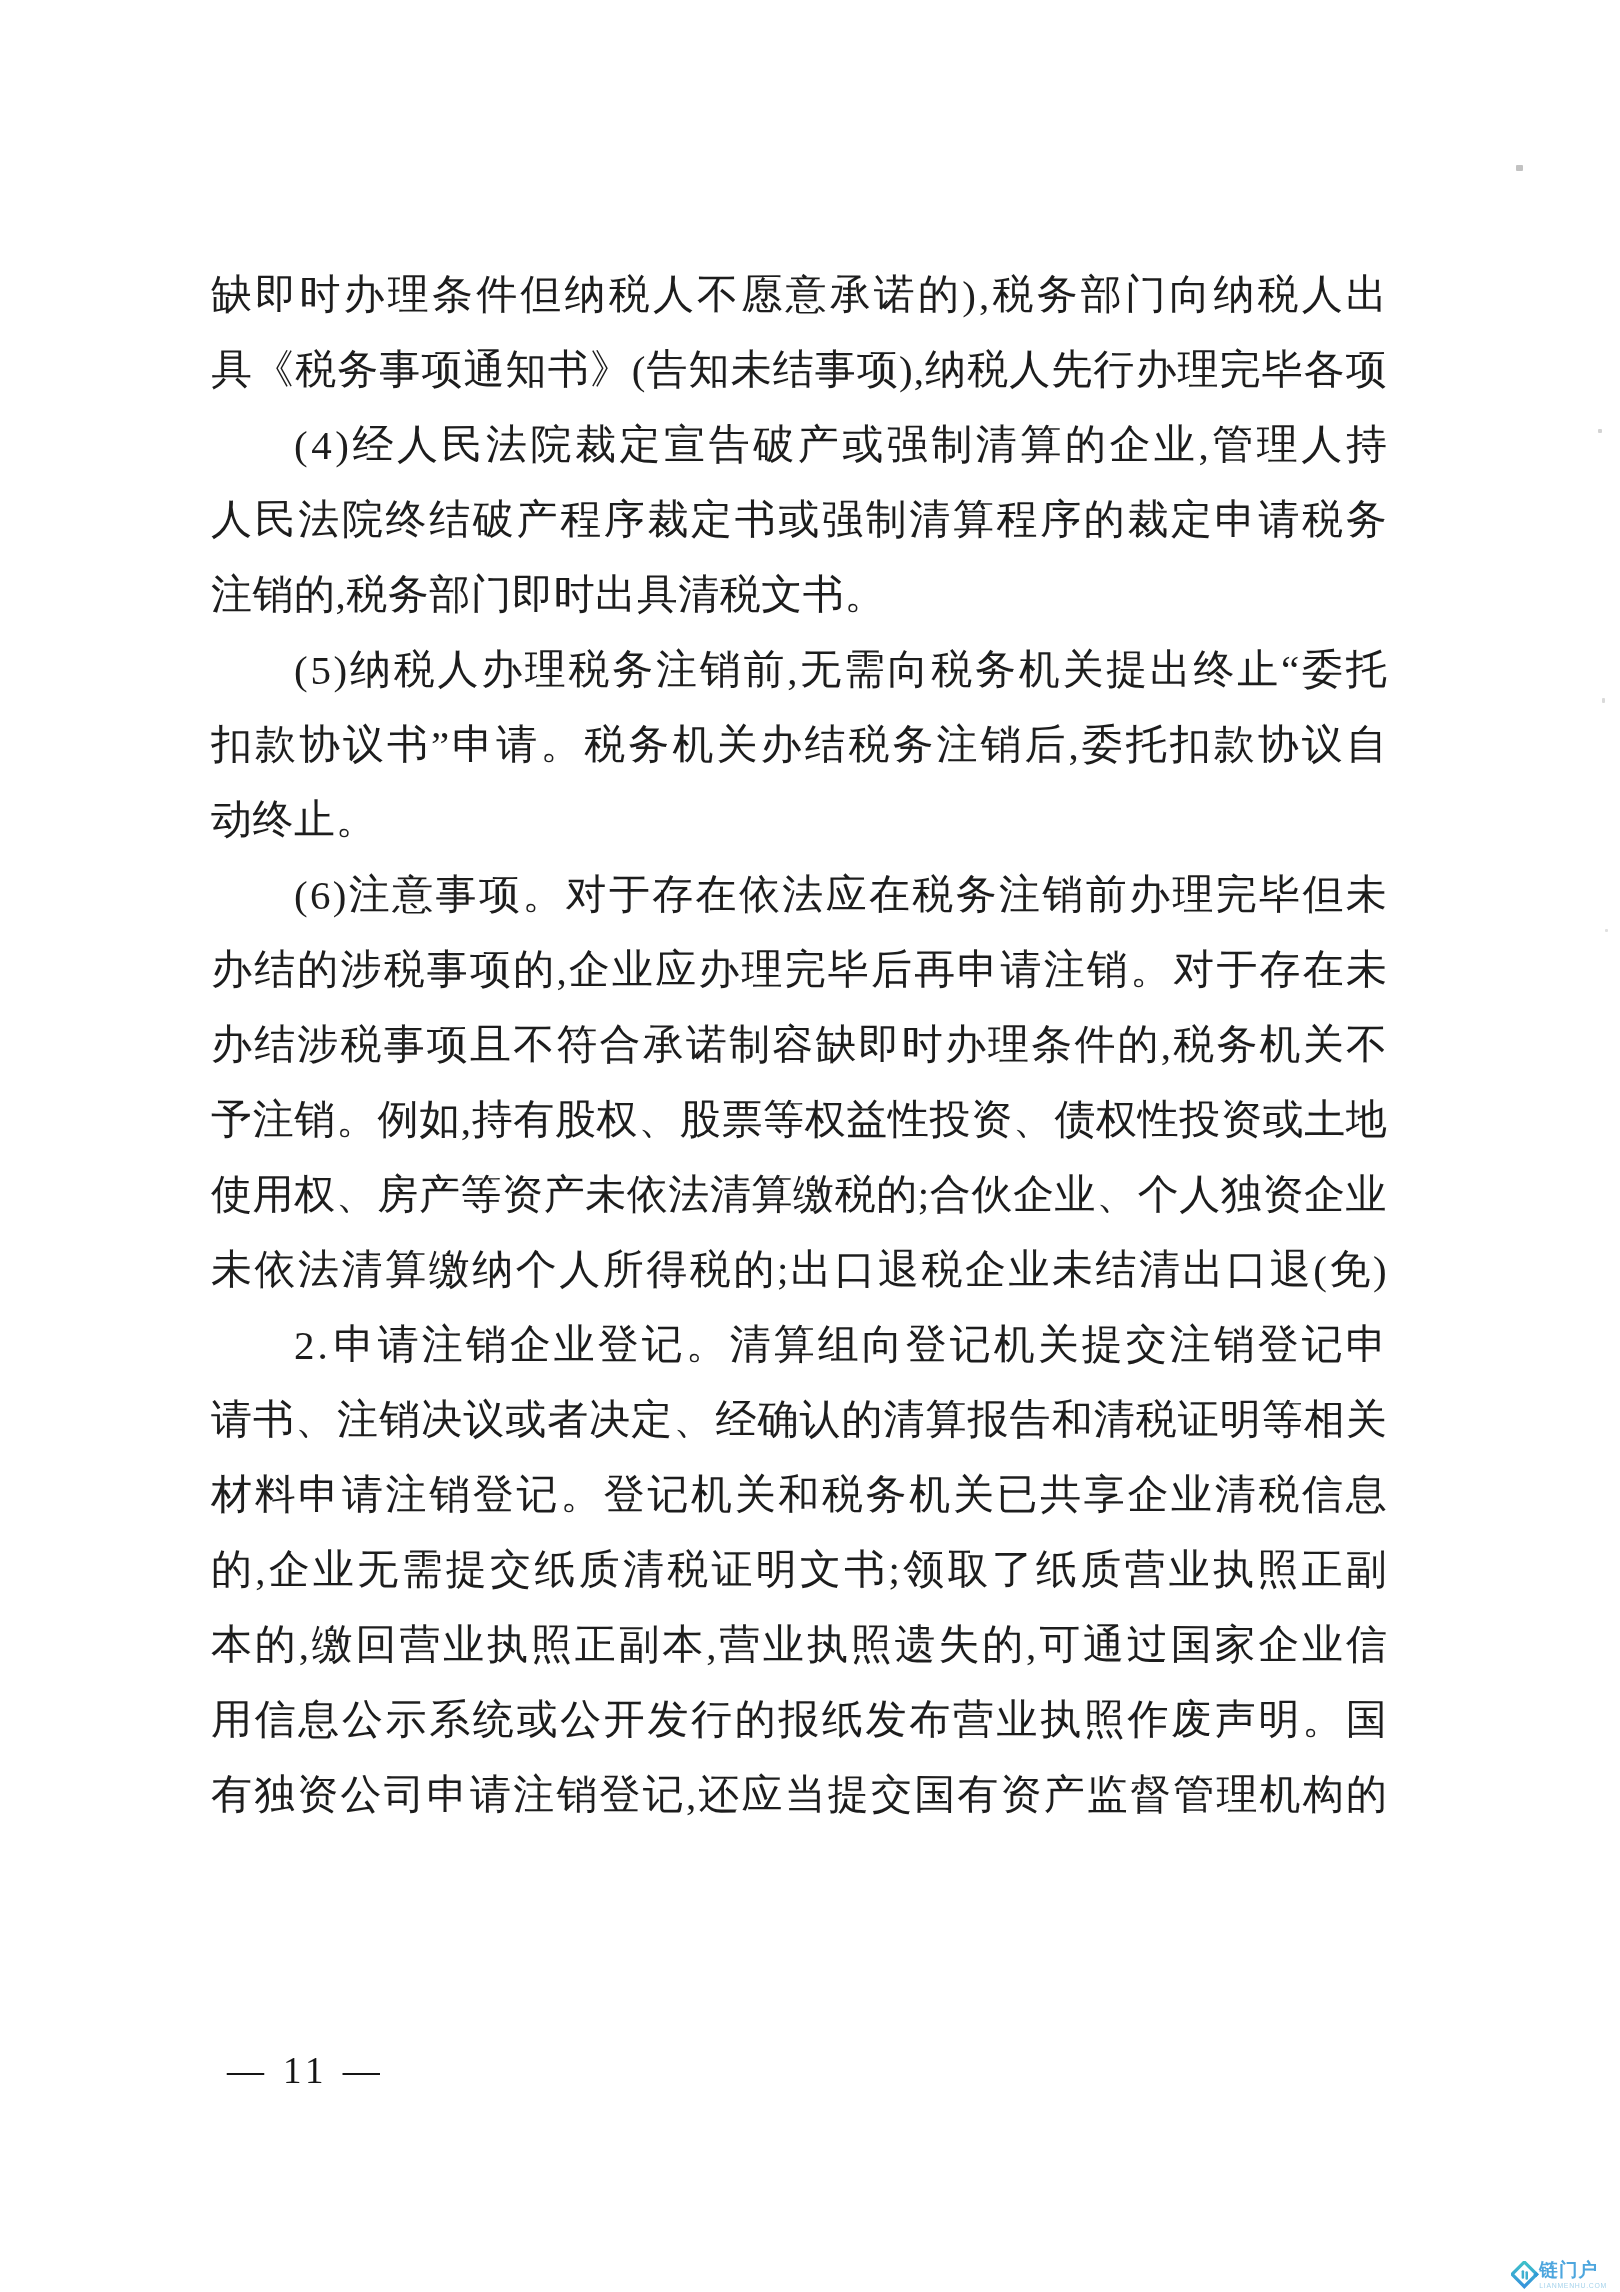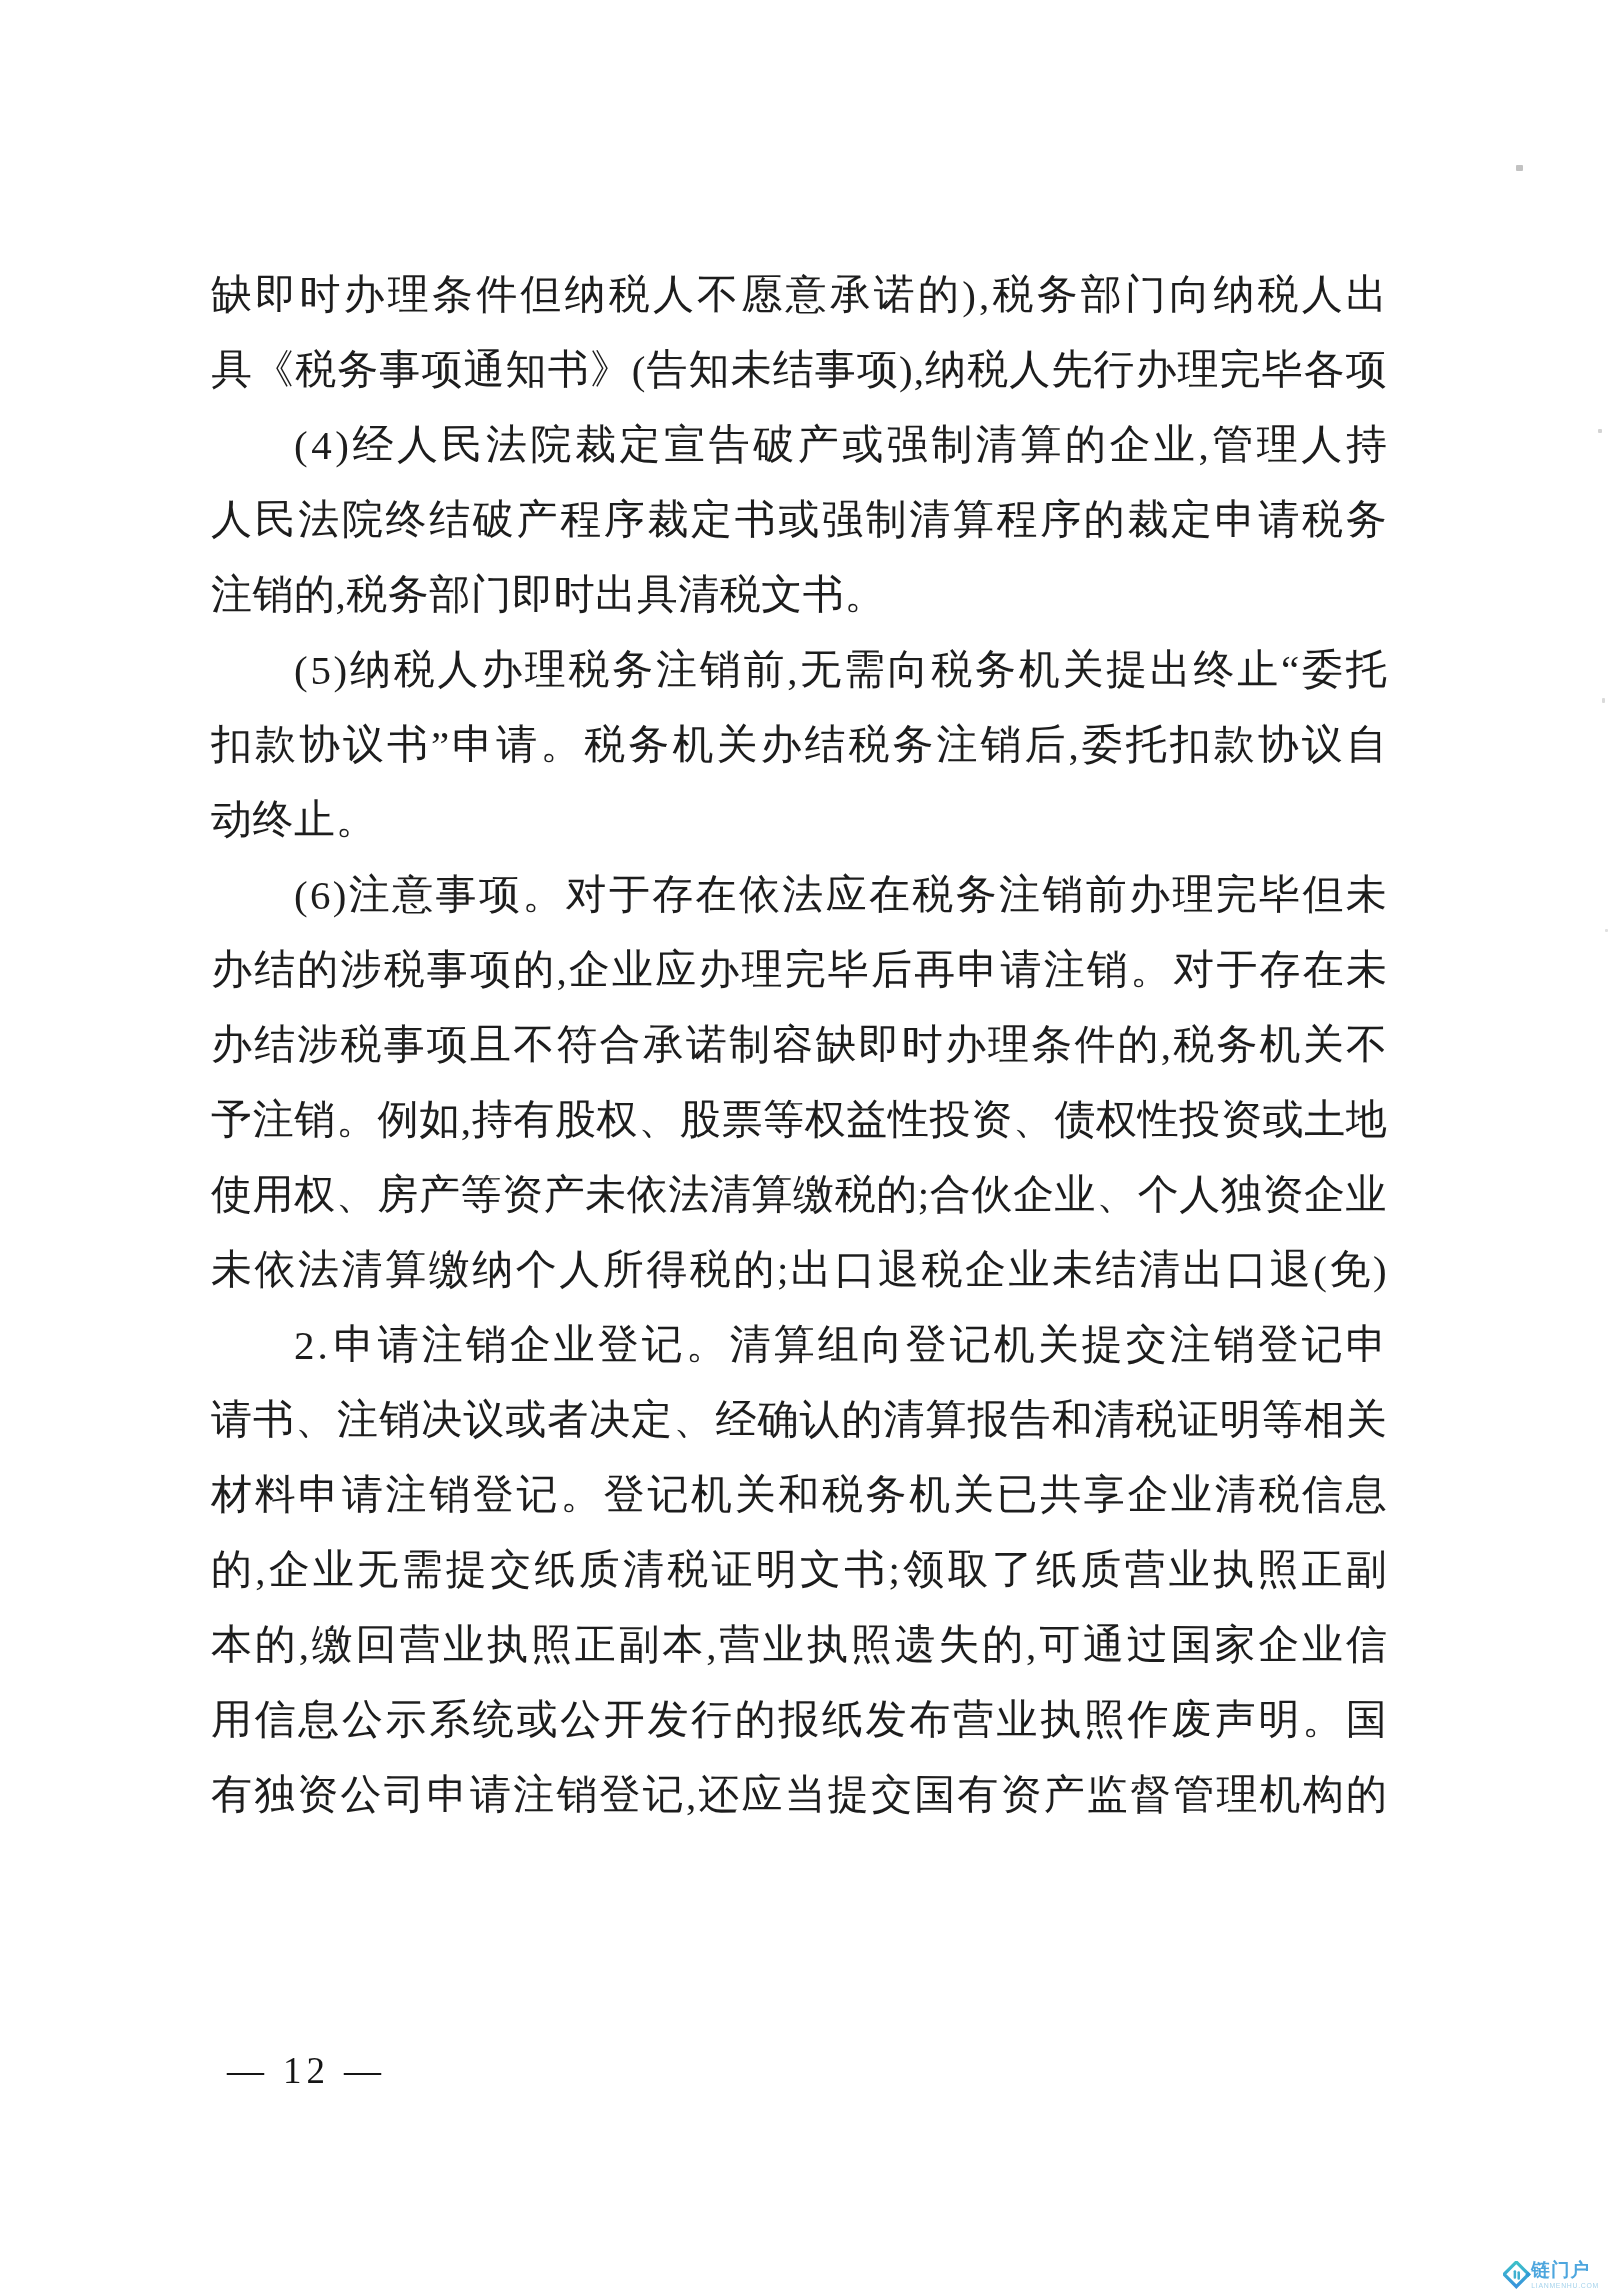--- a/index.html
+++ b/index.html
@@ -52,21 +52,21 @@
     left: 227px;
     top: 2049px;
     font-size: 37px;
     color: #151515;
     letter-spacing: 4.9px;
     white-space: nowrap;
   }
 
   .watermark {
     position: absolute;
-    right: 21px;
+    right: 13px;
     bottom: 3.9px;
     display: flex;
     align-items: flex-end;
     gap: 0;
   }
   .wm-text { display: flex; flex-direction: column; align-items: flex-start; }
   .wm-brand {
     font-family: "Liberation Sans", sans-serif;
     font-size: 18.6px;
     font-weight: bold;
@@ -664,21 +664,21 @@
         <span class="ch">监</span>
         <span class="ch">督</span>
         <span class="ch">管</span>
         <span class="ch">理</span>
         <span class="ch">机</span>
         <span class="ch">构</span>
         <span class="ch">的</span>
       </div>
     </main>
 
-  <div class="page-number">— 12 —</div>
+  <div class="page-number">— 11 —</div>
 
   <div class="watermark">
     <svg width="28" height="28" viewBox="0 0 29 29">
       <defs>
         <linearGradient id="wmgrad" x1="0" y1="0" x2="1" y2="1">
           <stop offset="0" stop-color="#3ec1c9"></stop>
           <stop offset="1" stop-color="#3793dc"></stop>
         </linearGradient>
       </defs>
       <rect x="4.8" y="4.8" width="18" height="18" fill="none" stroke="url(#wmgrad)" stroke-width="3.4" transform="rotate(45 13.8 13.8)"></rect>

